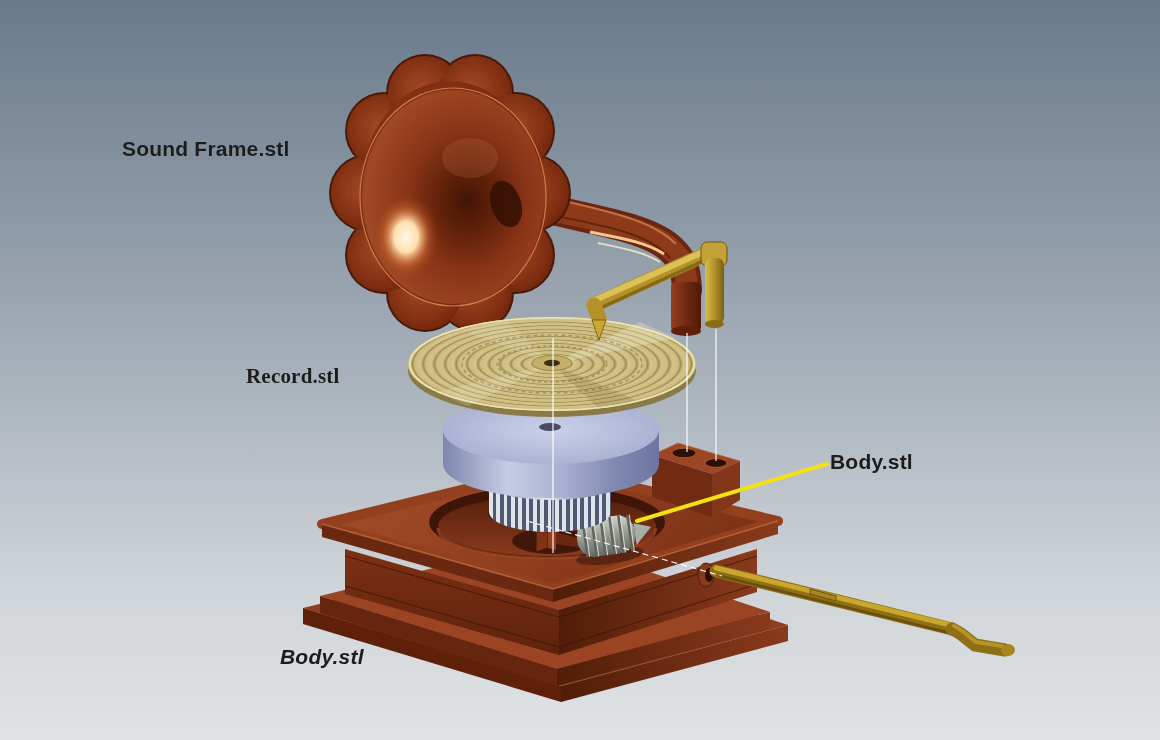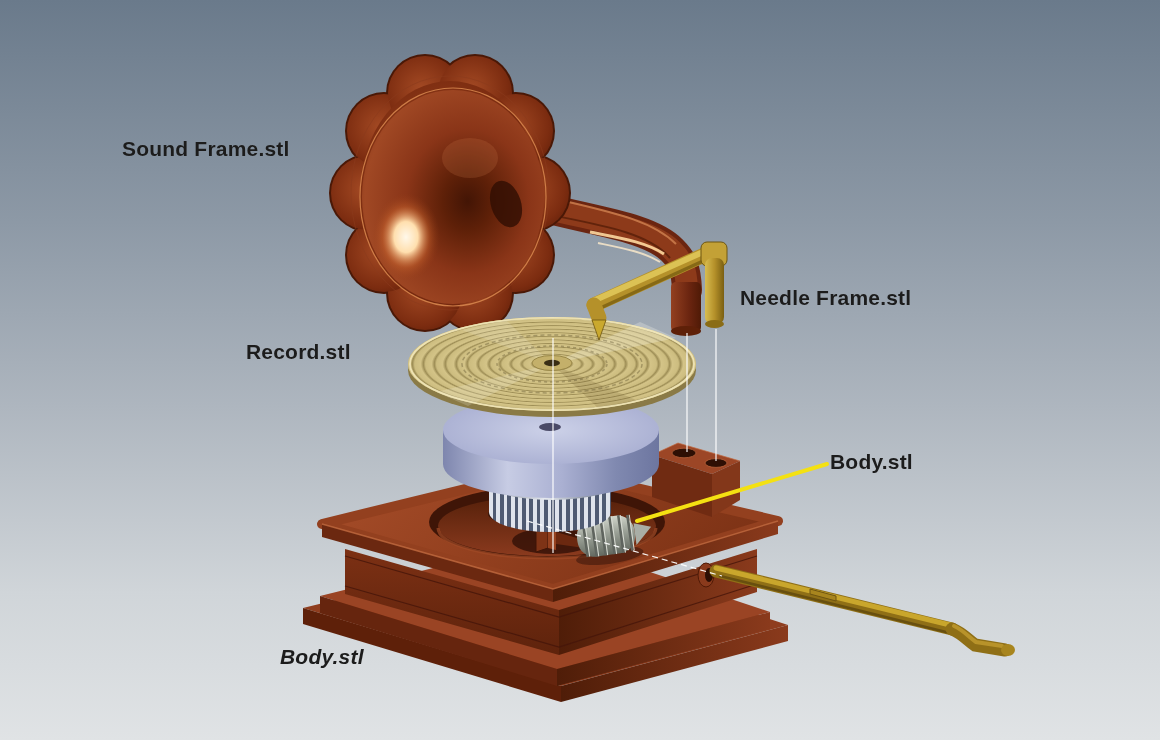--- a/index.html
+++ b/index.html
@@ -10,21 +10,21 @@
   }
   .stage svg{position:absolute;left:0;top:0;}
   .part-label{
     position:absolute;transform:translateY(-50%);
     font-family:"Liberation Sans",sans-serif;font-weight:700;font-size:21px;
     color:#1c1c1c;white-space:nowrap;letter-spacing:.2px;
     text-shadow:0 0 1px rgba(255,255,255,.15);
   }
   #lbl-sound-frame{left:122px;top:149px;}
   #lbl-needle-frame{left:740px;top:298px;}
-  #lbl-record{left:246px;top:352px;}
+  #lbl-record{left:246px;top:376px;font-family:Liberation Serif, serif;}
   #lbl-rotating-frame{left:215px;top:451px;}
   #lbl-worm{left:830px;top:462px;}
   #lbl-worm-shaft{left:868px;top:582px;}
   #lbl-body{left:280px;top:657px;font-style:italic;}
 </style>
 </head>
 <body>
 
 <div class="stage">
 <svg width="1160" height="740" viewBox="0 0 1160 740">
@@ -258,17 +258,16 @@
   <g>
     <path d="M553,338 L553,553" stroke="#ffffff" stroke-width="1.2" opacity="0.95"></path>
     <path d="M687,333 L687,452" stroke="#ffffff" stroke-width="1.2" opacity="0.95"></path>
     <path d="M716,329 L716,461" stroke="#ffffff" stroke-width="1.2" opacity="0.95"></path>
     <path d="M527,521 L722,576" stroke="#ffffff" stroke-width="1.2" stroke-dasharray="6 4" opacity="0.95"></path>
     <path d="M827,464 L637,521" stroke="#f4e112" stroke-width="4" stroke-linecap="round"></path>
   </g>
 </svg>
 
   <div class="part-label" id="lbl-sound-frame">Sound Frame.stl</div>
-  <div class="part-label" id="lbl-needle-frame">Needle Frame.stl</div>
   <div class="part-label" id="lbl-record">Record.stl</div>
   <div class="part-label" id="lbl-worm">Body.stl</div>
   <div class="part-label" id="lbl-body">Body.stl</div>
 </div>
 
 </body></html>

